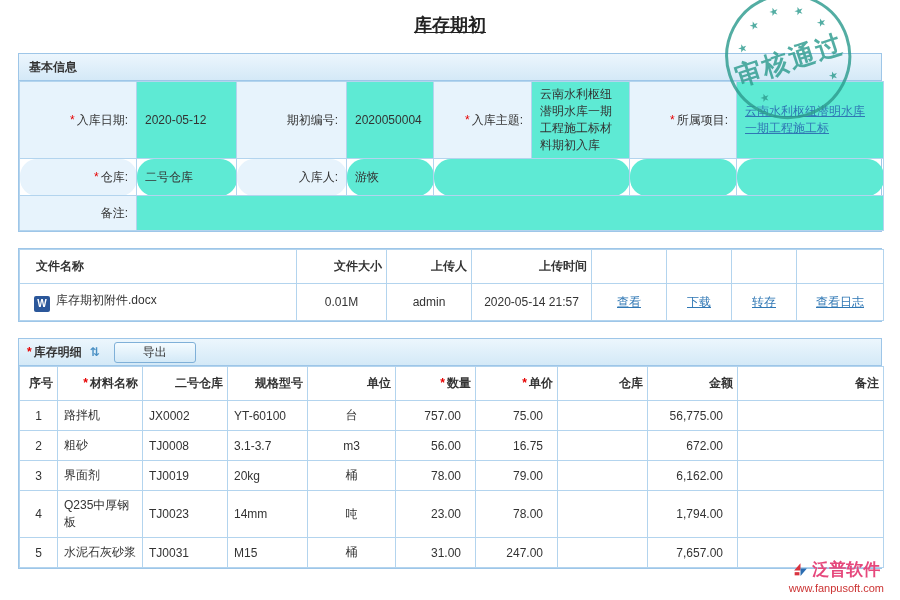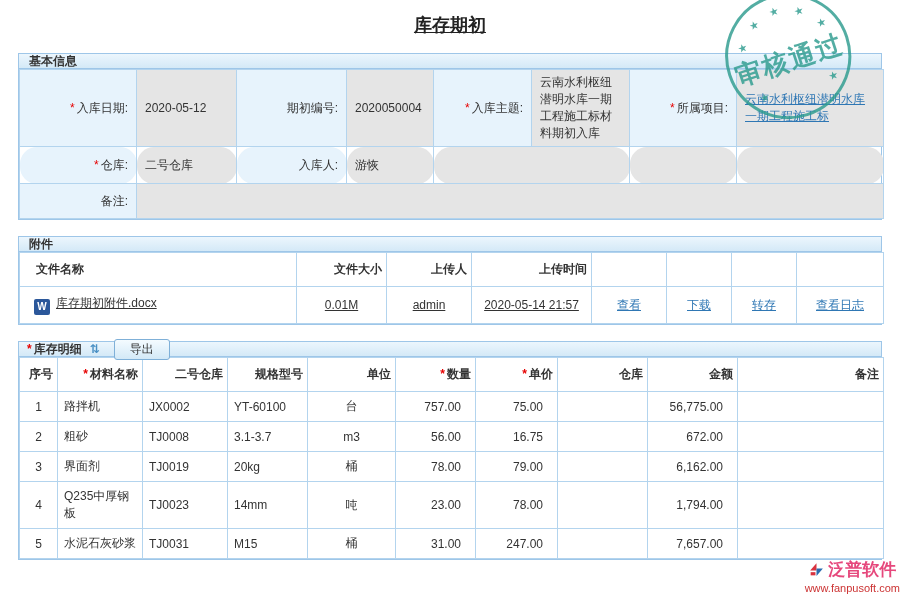--- a/index.html
+++ b/index.html
@@ -6,53 +6,53 @@
   html,body { margin:0; padding:0; }
   body {
     width:900px; height:600px; overflow:hidden; position:relative;
     background:#fff; color:#333;
     font-family:"Liberation Sans","DejaVu Sans",sans-serif; font-size:12px;
   }
   .page-title { text-align:center; font-size:18px; font-weight:bold; padding:13px 0 16px; color:#222;text-decoration:underline; }
 
   .section { margin:0 18px 16px; border:1px solid #9ec6e8; background:#fff; }
   .section-header {
-    height:15px; line-height:26px; padding-left:10px;
+    height:27px; line-height:26px; padding-left:10px;
     background:linear-gradient(#ecf6fd,#d4e9f7);
     border-bottom:1px solid #9ec6e8; font-weight:bold; color:#333; font-size:12px;
     display:flex; align-items:center; gap:6px;
   }
   table { border-collapse:collapse; width:100%; table-layout:fixed; }
   td,th { border:1px solid #b3d4ee; font-size:12px; color:#333; overflow:hidden; }
   th { font-weight:bold; text-align:right; padding:8px 4px; background:#fff; }
 
   
-  .info-table td { padding:4px 8px; background:#e5e5e5; vertical-align:middle; word-break:break-all; }
+  .info-table td { padding:4px 8px; background:#5eead4; vertical-align:middle; word-break:break-all; }
   .info-table td.lbl { background:#e7f3fc; text-align:right; }
   .info-table tr.r1 td { height:72px; }
   .info-table tr.r2 td { height:37px;border-radius:17px; }
   .info-table tr.r3 td { height:35px;text-align:right; }
   .req { color:#e60000; margin-right:2px; font-size:12px; }
   a.link { color:#2f77b4; text-decoration:underline; cursor:pointer; word-break:break-all; }
 
   
   .attach-table th.name-col { text-align:left; padding-left:16px; }
-  .attach-table td { padding:8px 12px; text-align:center; background:#fff;text-decoration:underline; }
+  .attach-table td { padding:8px 12px; text-align:center; background:#fff; }
   .attach-table td.name-cell { text-align:left; padding-left:14px; }
   .word-icon {
     display:inline-block; width:16px; height:16px; line-height:16px; margin-right:6px;
     background:#2b579a; color:#fff; font-weight:bold; font-size:10px; text-align:center;
     border-radius:2px; vertical-align:-3px;
   }
 
   
   .detail-bar { padding-left:8px; }
   .sort-icon { color:#4a90c4; font-size:12px; cursor:pointer; margin-left:2px; }
   .export-btn {
-    height:21px; padding:0 15px; margin-left:8px; cursor:pointer;
+    height:21px; padding:0 28px; margin-left:8px; cursor:pointer;
     border:1px solid #7fb0d8; border-radius:3px; font-size:12px; color:#333;
     background:linear-gradient(#f4fbff,#d3e9f7);
     font-family:"Liberation Sans","DejaVu Sans",sans-serif;
   }
   .detail-table td { padding:6px 6px; background:#fff; word-break:break-all; }
   .detail-table td.ctr { text-align:center; }
   .detail-table td.num { text-align:right; padding-right:14px; }
   .detail-table tr { height:30px; }
 
   
@@ -64,21 +64,21 @@
   .stamp-text {
     position:absolute; left:0; right:0; top:47px; text-align:center;
     font-size:26px; font-weight:bold; letter-spacing:2px; white-space:nowrap;
   }
   .stamp-star { position:absolute; font-size:11px; }
   .st1{left:14px; top:32px;} .st2{left:32px; top:14px;} .st3{left:55px; top:7px;}
   .st4{left:79px; top:14px;} .st5{left:97px; top:32px;}
   .st6{left:20px; top:86px;} .st7{left:92px; top:86px;}
 
   
-  .brand-box { position:absolute; right:0; bottom:6px; text-align:right; z-index:30; }
+  .brand-box { position:absolute; right:16px; bottom:6px; text-align:right; z-index:30; }
   .brand-line { display:flex; align-items:center; justify-content:center; gap:3px; }
   .brand-name { font-size:17px; font-weight:bold; color:#e6487c; }
   .brand-url { font-size:11px; color:#cc3333; margin-top:1px; }
 </style>
 </head>
 <body>
 
 <div class="page-title">库存期初</div>
 
 <div class="stamp">
@@ -131,23 +131,20 @@
     </tr>
     <tr class="r3">
       <td class="lbl"><span class="req"></span><span>备注:</span></td>
       <td colspan="7"></td>
     </tr>
   </tbody>
     </table>
 </div>
 
 <div class="section">
-  <div class="section-header">
-    <span>附件</span>
-  </div>
   <table class="attach-table">
     <colgroup>
       <col style="width:277px">
         <col style="width:90px">
         <col style="width:85px">
         <col style="width:120px">
       <col style="width:75px">
         <col style="width:65px">
         <col style="width:65px">
         <col style="width:87px">

